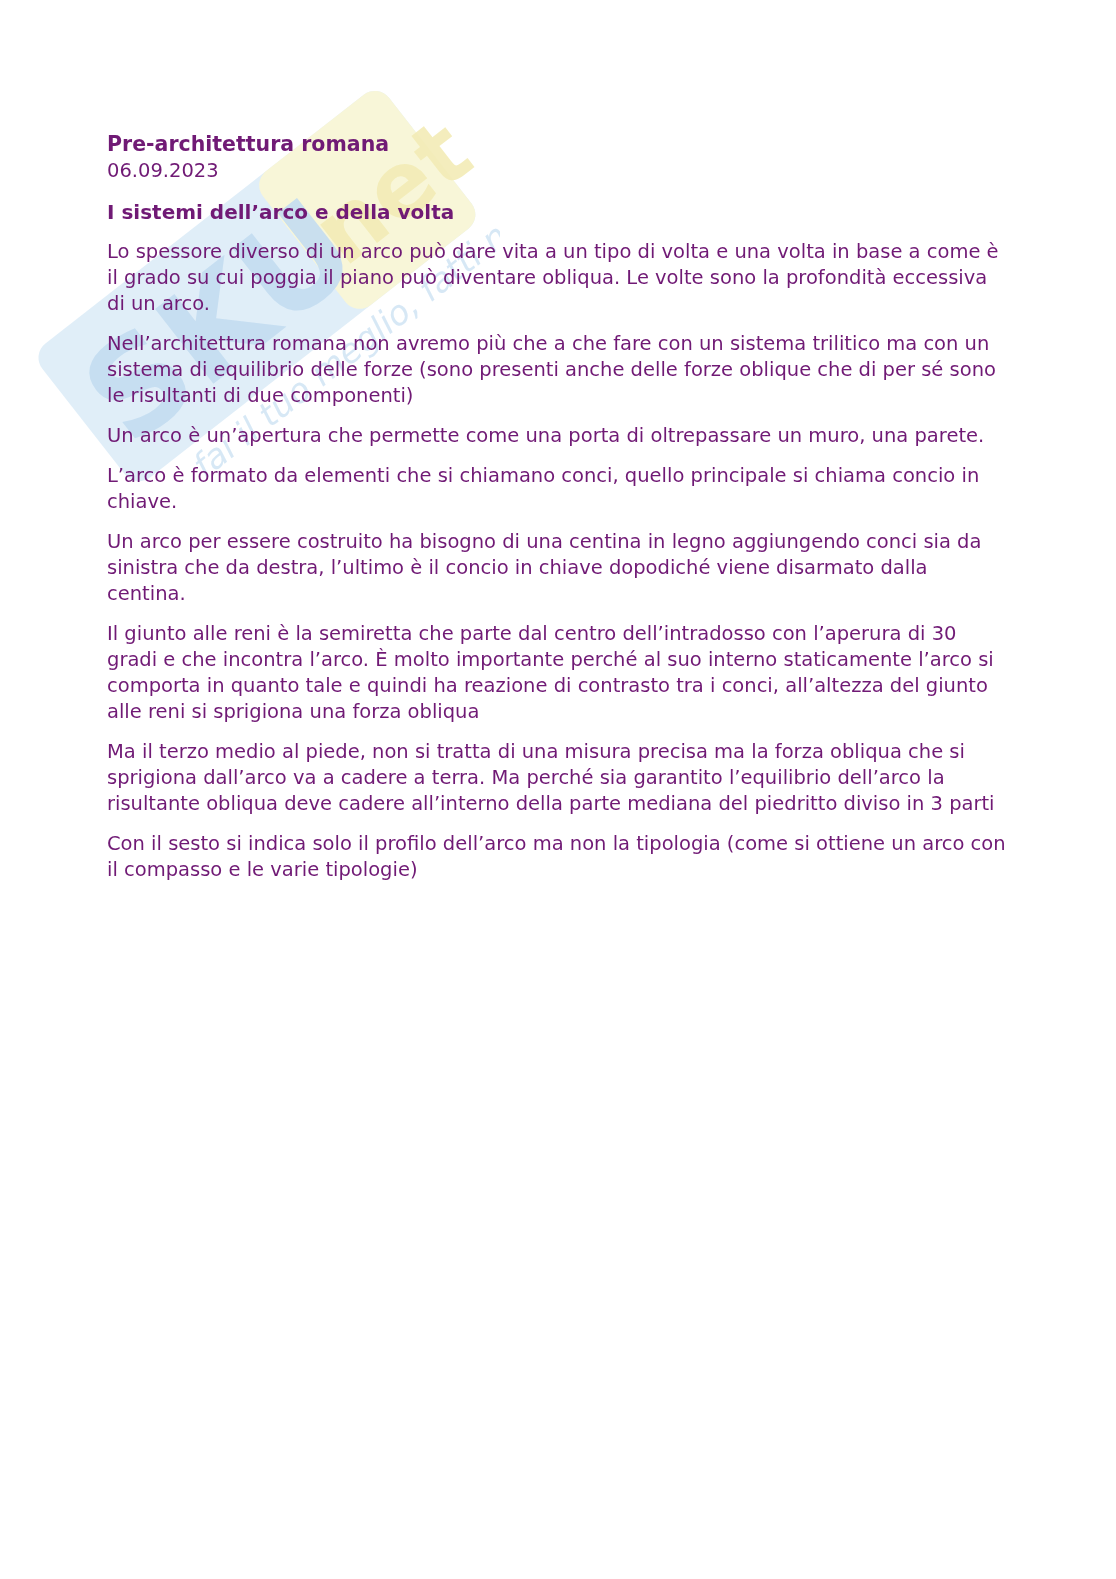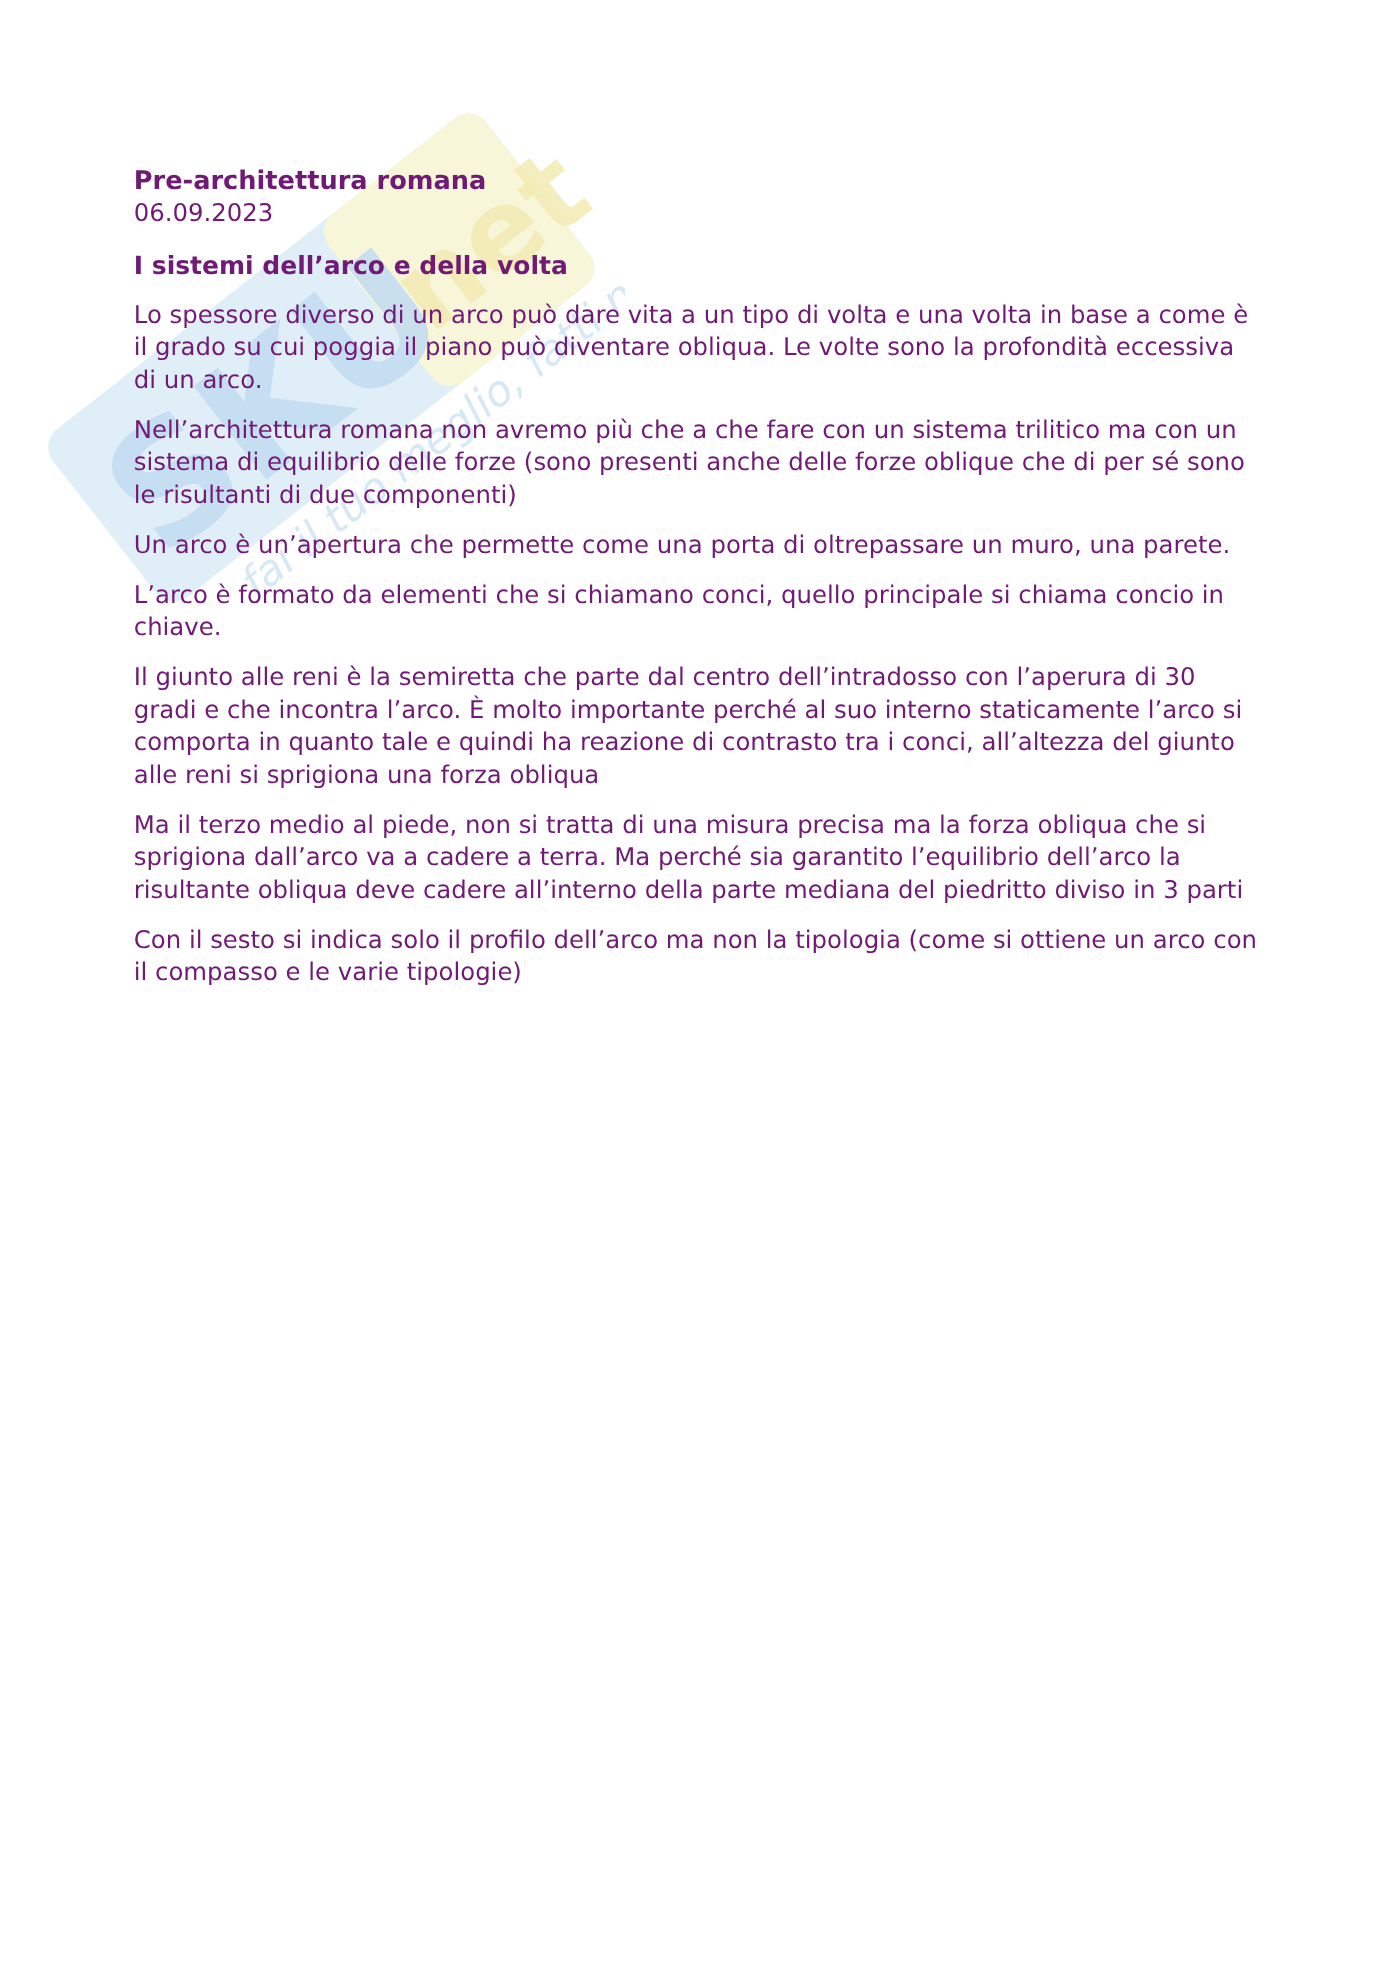--- a/index.html
+++ b/index.html
@@ -29,16 +29,17 @@
 </svg>
 
 <div class="page">
   <h1 class="title">Pre-architettura romana</h1>
   <p class="date">06.09.2023</p>
   <h2 class="section-heading">I sistemi dell’arco e della volta</h2>
   <p class="para">Lo spessore diverso di un arco può dare vita a un tipo di volta e una volta in base a come è il grado su cui poggia il piano può diventare obliqua. Le volte sono la profondità eccessiva di un arco.</p>
   <p class="para">Nell’architettura romana non avremo più che a che fare con un sistema trilitico ma con un sistema di equilibrio delle forze (sono presenti anche delle forze oblique che di per sé sono le risultanti di due componenti)</p>
   <p class="para">Un arco è un’apertura che permette come una porta di oltrepassare un muro, una parete.</p>
   <p class="para">L’arco è formato da elementi che si chiamano conci, quello principale si chiama concio in chiave.</p>
+  <p class="para">Un arco per essere costruito ha bisogno di una centina in legno aggiungendo conci sia da sinistra che da destra, l’ultimo è il concio in chiave dopodiché viene disarmato dalla centina.</p>
   <p class="para">Il giunto alle reni è la semiretta che parte dal centro dell’intradosso con l’aperura di 30 gradi e che incontra l’arco. È molto importante perché al suo interno staticamente l’arco si comporta in quanto tale e quindi ha reazione di contrasto tra i conci, all’altezza del giunto alle reni si sprigiona una forza obliqua</p>
   <p class="para">Ma il terzo medio al piede, non si tratta di una misura precisa ma la forza obliqua che si sprigiona dall’arco va a cadere a terra. Ma perché sia garantito l’equilibrio dell’arco la risultante obliqua deve cadere all’interno della parte mediana del piedritto diviso in 3 parti</p>
   <p class="para">Con il sesto si indica solo il profilo dell’arco ma non la tipologia (come si ottiene un arco con il compasso e le varie tipologie)</p>
 </div>
 
 </body></html>

